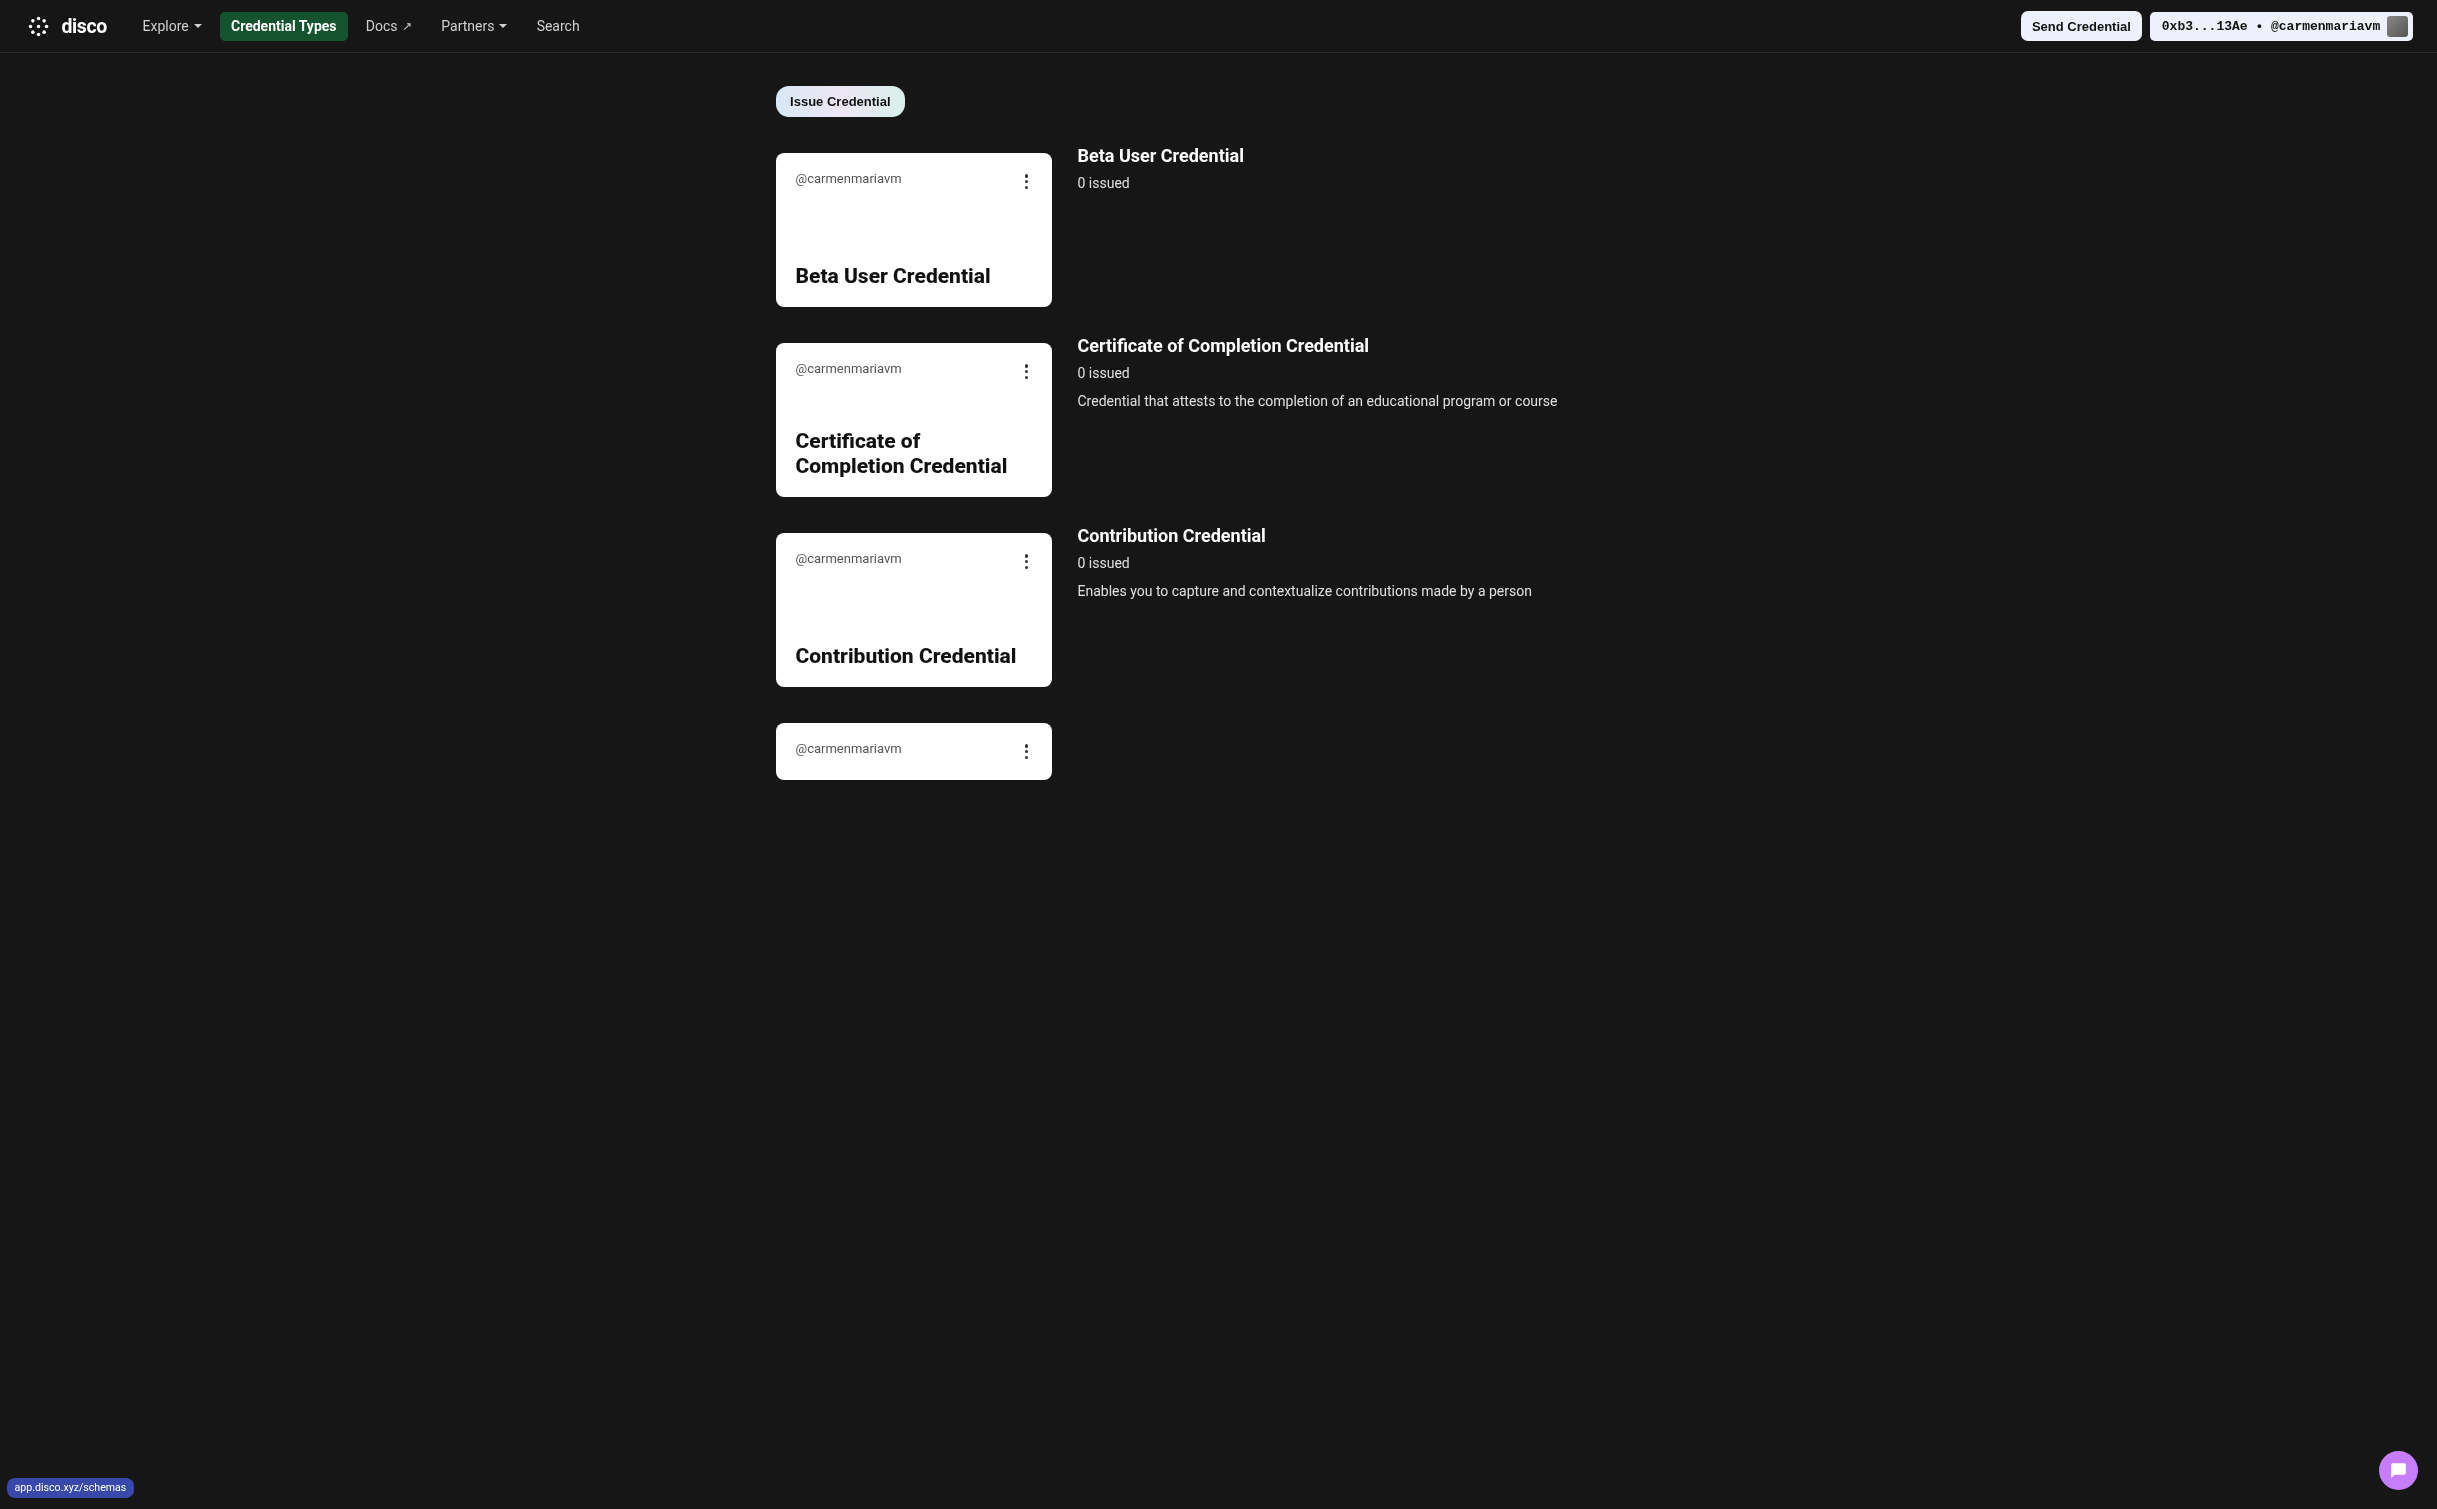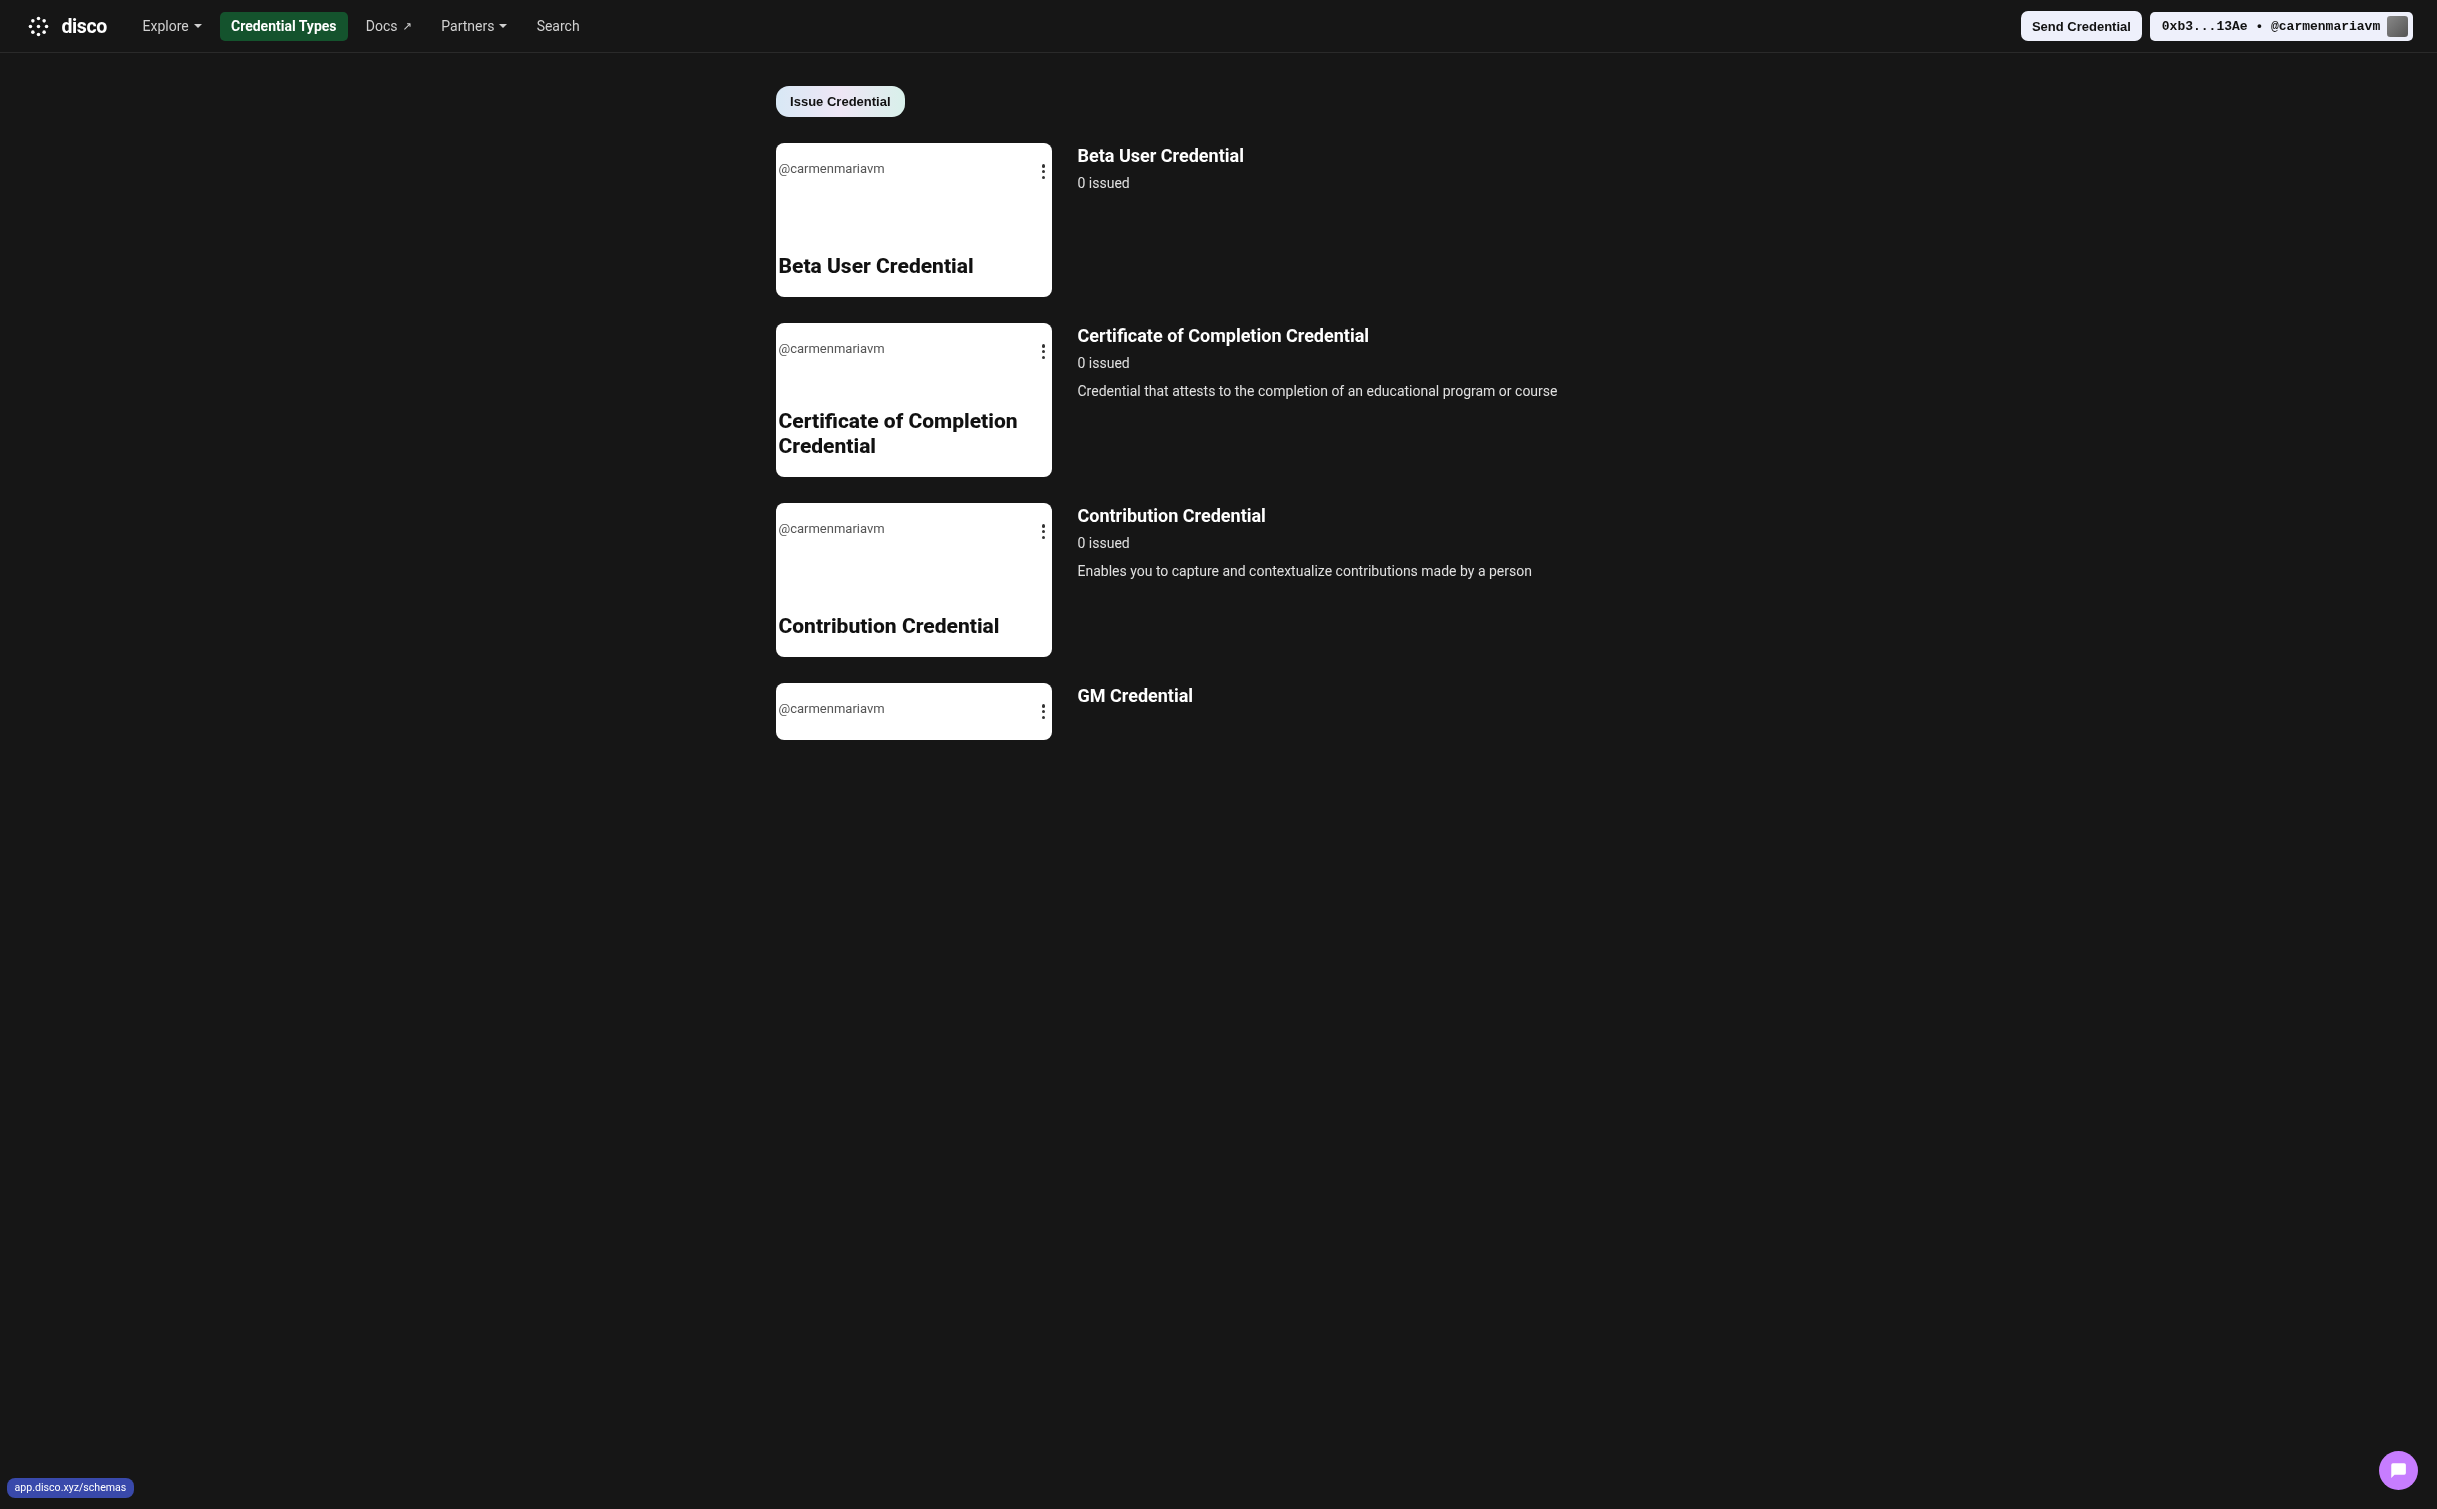--- a/index.html
+++ b/index.html
@@ -122,25 +122,26 @@
       gap: 26px;
       margin-bottom: 26px;
       align-items: stretch;
     }
     .schema-card {
       background: #fff;
       color: #111;
       width: 276px;
       min-height: 154px;
       border-radius: 8.1px;
-      padding: 18px 3px;
+      padding: 18px 20px;
       display: flex;
       flex-direction: column;
       justify-content: space-between;
       flex-shrink: 0;
+      margin-top: 10px;
     }
     .card-top {
       display: flex;
       justify-content: space-between;
       align-items: flex-start;
     }
     .card-handle {
       color: #555;
       font-size: 13px;
     }
@@ -320,23 +321,20 @@
     <div class="schema-card" style="min-height:49px; justify-content:flex-start;">
       <div class="card-top">
         <span class="card-handle">@carmenmariavm</span>
         <div class="kebab">
             <span></span>
             <span></span>
             <span></span>
           </div>
       </div>
     </div>
-    <div class="schema-detail">
-      <div class="detail-title">GM Credential</div>
-    </div>
   </div>
 </main>
 
 <div class="chat-fab">
   <svg width="19.5" height="19.5" viewBox="0 0 24 24">
     <path fill="#fff" d="M4 4h16a2 2 0 0 1 2 2v10a2 2 0 0 1-2 2H8l-4 4V6a2 2 0 0 1 2-2z"></path>
   </svg>
 </div>
 
 <div class="url-pill">app.disco.xyz/schemas</div>

